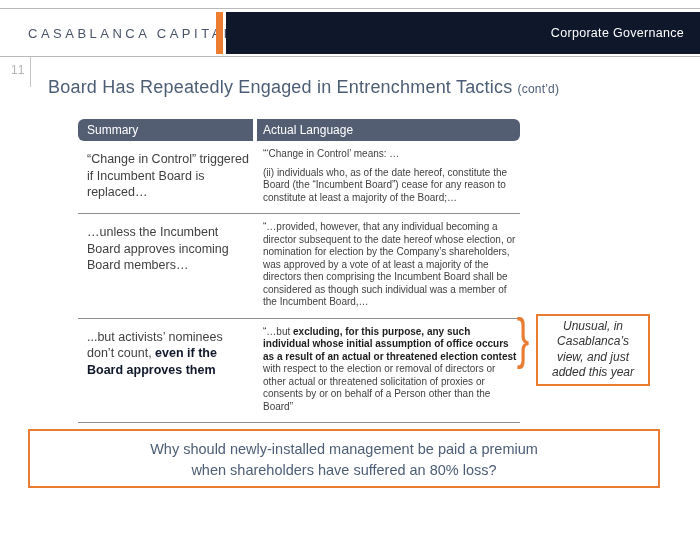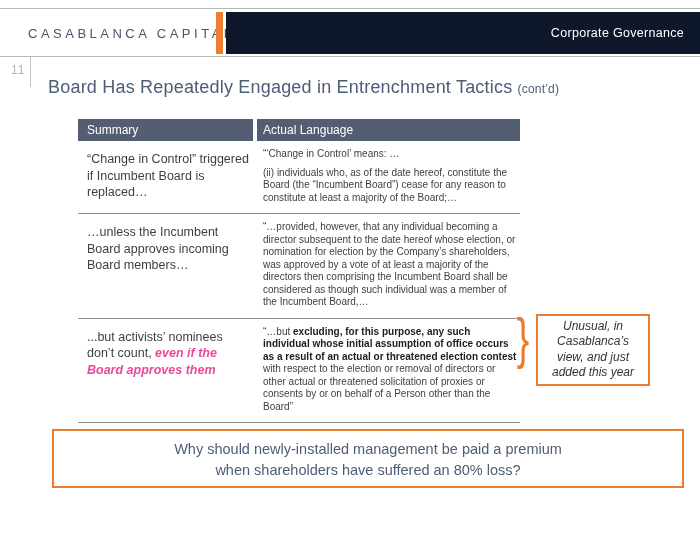--- a/index.html
+++ b/index.html
@@ -24,47 +24,47 @@
   
   .pagenum{position:absolute;left:11px;top:63px;font-size:12px;color:#b3b3b3;letter-spacing:1px;}
   .pagenum-line{position:absolute;left:30px;top:57px;width:1px;height:30px;background:#c6c6c6;}
   .title{
     position:absolute;left:40px;top:69px;font-size:18px;color:#4C5D76;
     letter-spacing:0.2px;white-space:nowrap;font-weight:normal;margin:8px;
   }
   .contd{font-size:12px;color:#4C5D76;}
   
   .table{position:absolute;left:78px;top:119px;width:442px;}
-  .thead{display:flex;background:#545E73;color:#fff;font-size:12px;height:22px;line-height:22px;}
+  .thead{display:flex;background:#545E73;color:#fff;font-size:12px;height:22px;line-height:22px;border-radius:6px;}
   .th-summary{width:179px;box-sizing:border-box;padding-left:9px;border-right:4px solid #ffffff;}
   .th-actual{flex:1;padding-left:6px;}
   .trow{display:flex;border-bottom:1px solid #8f8f8f;padding:7px 0 9px;}
   .td-summary{
     width:179px;box-sizing:border-box;padding:3px 6px 0 9px;
     font-size:12.5px;line-height:1.32;color:#3f3f3f;
   }
   .td-actual{flex:1;box-sizing:border-box;padding:0 2px 0 6px;font-size:10px;line-height:1.25;color:#3f3f3f;}
   .td-actual p{margin:0 0 6px 0;}
   .td-actual p:last-child{margin-bottom:0;}
   .seg-bold{font-weight:bold;color:#1d1d1d;}
-  .seg-bold-italic{font-weight:bold;font-style:italic;color:#ec4899;}
+  .seg-bold-italic{font-weight:bold;color:#0f172a;}
   
   .brace{
     position:absolute;left:511px;top:309px;width:24px;height:60px;
     font-size:52px;line-height:58px;color:#E97C30;
     transform:scale(0.72,1.05);transform-origin:center;text-align:center;
   }
   .callout-box{
     position:absolute;left:536px;top:314px;width:114px;box-sizing:border-box;
     border:2px solid #E97C30;background:#fff;padding:3px 12px 4px;
     font-size:12px;font-style:italic;color:#333333;text-align:center;line-height:1.28;
   }
   
   .bottom-box{
-    position:absolute;left:52px;top:429px;width:632px;height:59px;box-sizing:border-box;
+    position:absolute;left:28px;top:429px;width:632px;height:59px;box-sizing:border-box;
     border:2px solid #E97C30;text-align:center;color:#4C5D76;font-size:14.5px;
     line-height:1.42;padding-top:8px;
   }
 </style>
 </head>
 <body>
 
 <div class="slide">
 
   <div class="hairline hl-top"></div>

